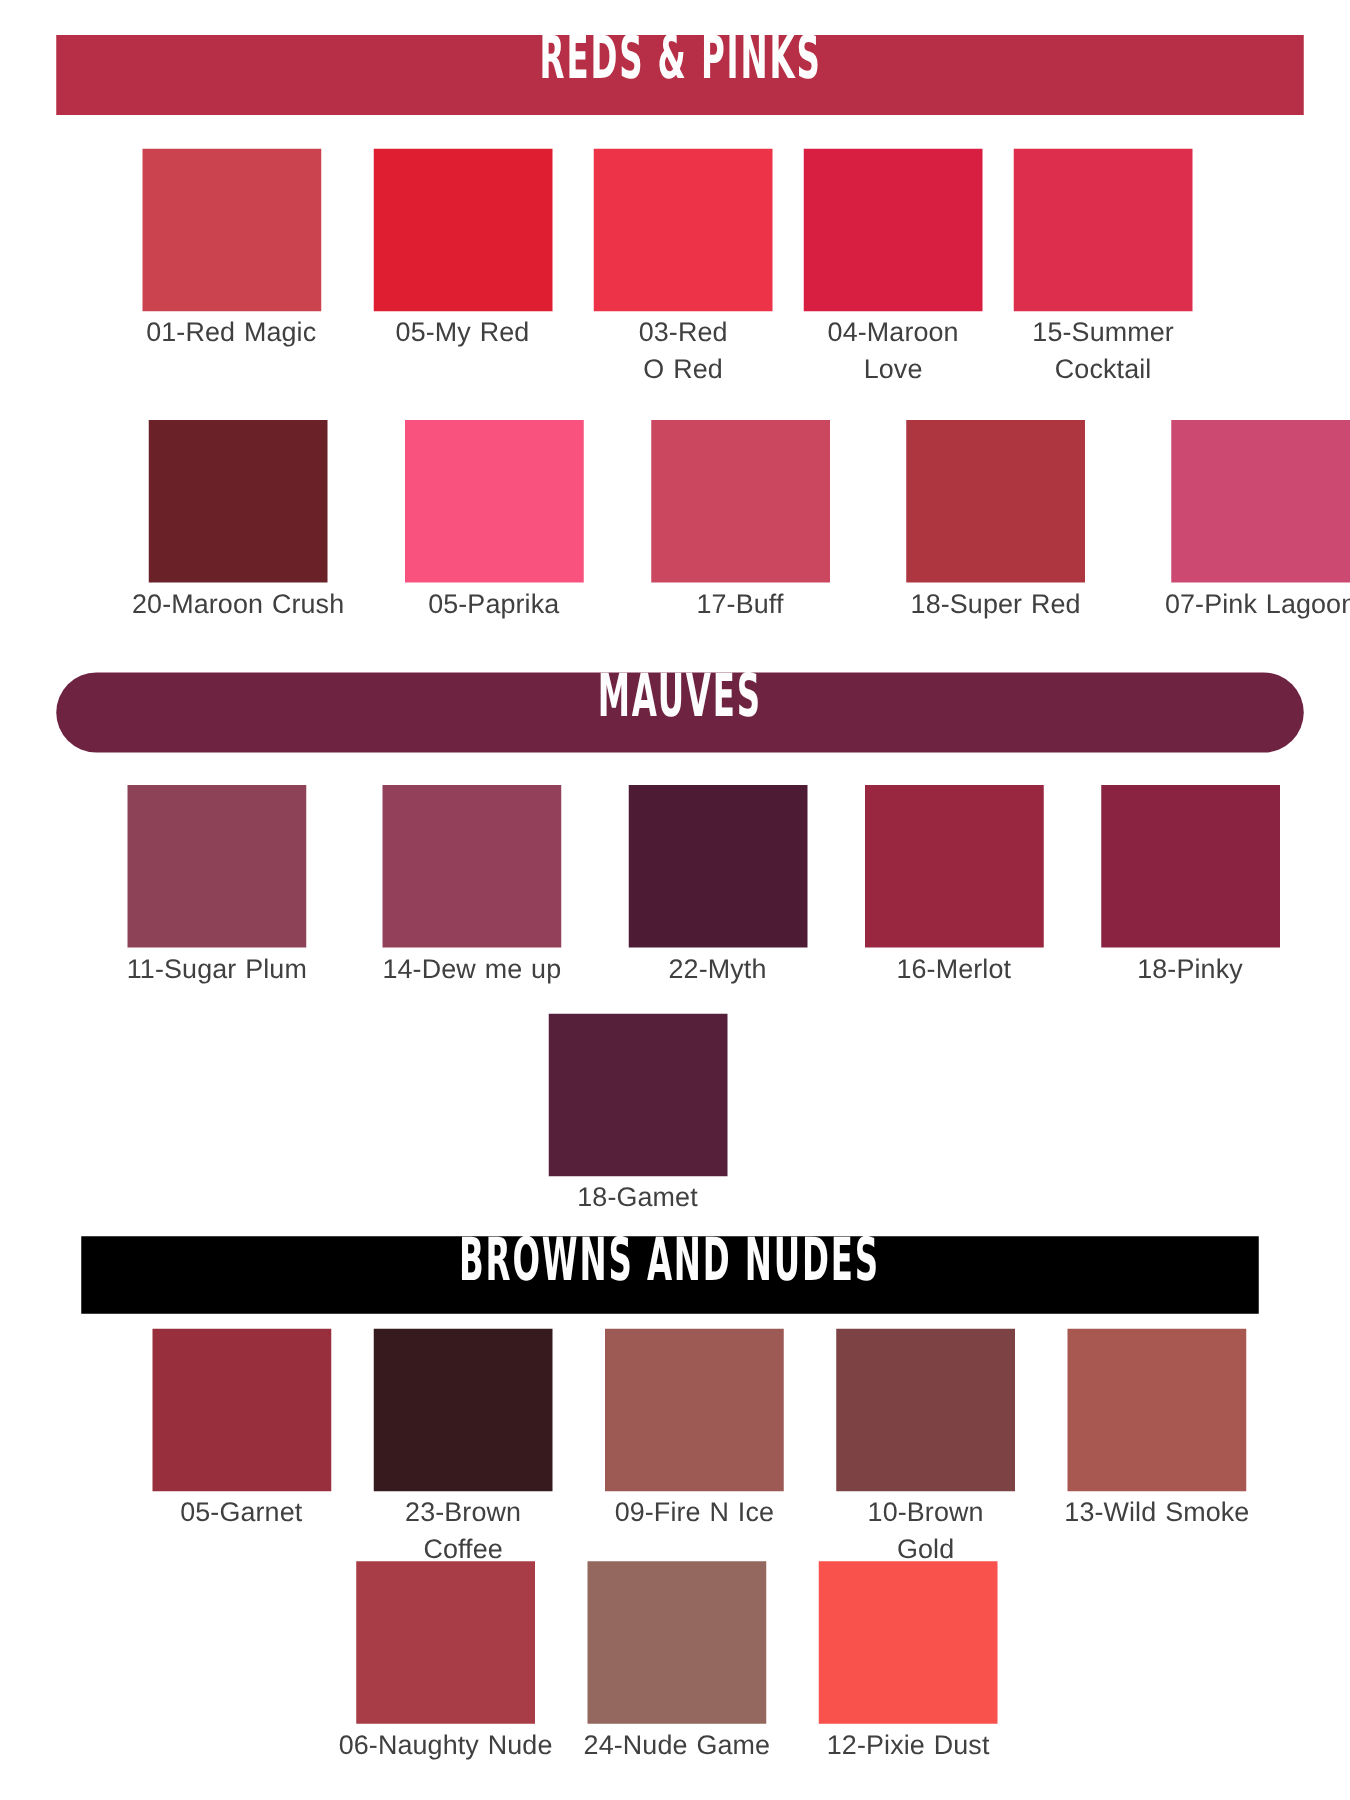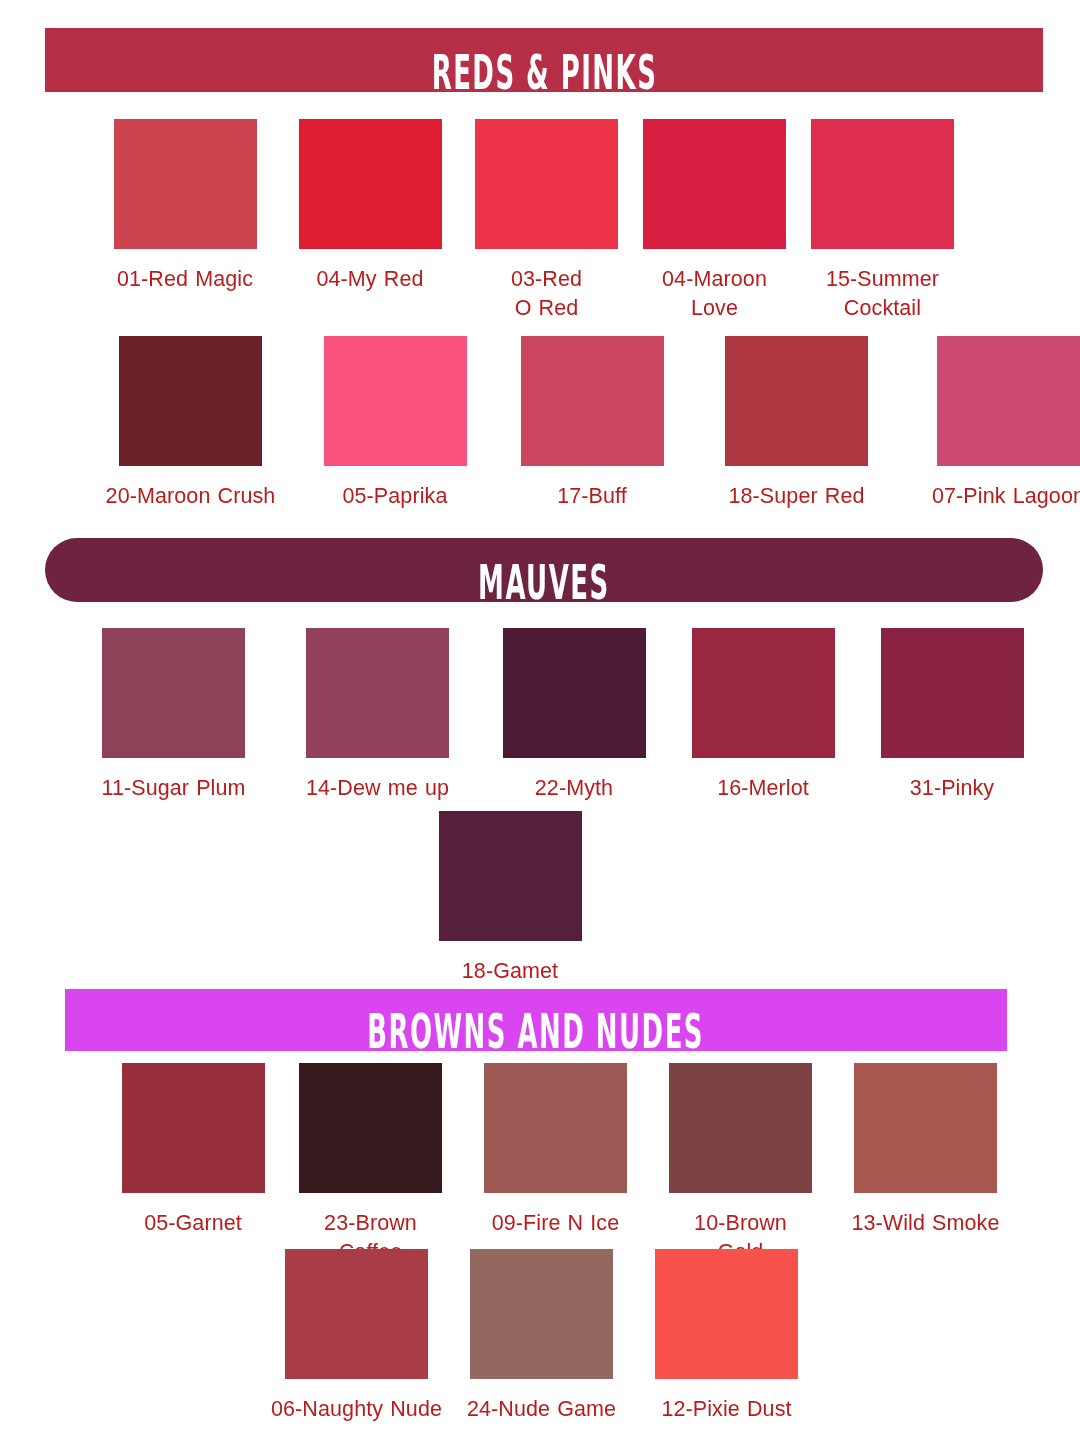--- a/index.html
+++ b/index.html
@@ -20,21 +20,21 @@
     width: 1080px;
     height: 1440px;
     position: relative;
     background: #ffffff;
   }
 
   
   .banner {
     position: absolute;
     display: flex;
-    align-items: flex-end;
+    align-items: flex-start;
     justify-content: center;
     box-sizing: border-box;
   }
   .banner-text {
     color: #fdfdfd;
     font-family: "DejaVu Sans Condensed", "Liberation Sans Narrow", "Liberation Sans", sans-serif;
     font-weight: 700;
     letter-spacing: 2px;
     font-size: 39px;
     line-height: 1;
@@ -61,25 +61,25 @@
     box-sizing: border-box;
   }
 
   .swatch-chip {
     width: 143px;
     height: 130px;
     display: block;
   }
 
   .swatch-label {
-    margin-top: 16px;
+    margin-top: 3px;
     font-family: "Liberation Sans", sans-serif;
     font-size: 21.5px;
     line-height: 1.33;
-    color: #b91c1c;
+    color: #404040;
     text-align: center;
     letter-spacing: 0.1px;
     width: 160px;
     word-spacing: 1px;
   }
 
   
   #row-reds-1   { left: 105px; top: 119px; gap: 25px; }
   #row-reds-2   { left: 103px; top: 336px; gap: 37px; }
   #row-mauves-1 { left: 86px;  top: 628px; gap: 29px; }
@@ -100,21 +100,21 @@
     <span class="banner-text" style="color: rgb(253, 253, 253);">REDS &amp; PINKS</span>
   </div>
 
   <div class="swatch-row" id="row-reds-1">
     <div class="swatch-cell">
       <span class="swatch-chip" style="background-color: rgb(204, 67, 80);"></span>
       <span class="swatch-label">01-Red Magic</span>
     </div>
     <div class="swatch-cell">
       <span class="swatch-chip" style="background-color: rgb(224, 30, 50);"></span>
-      <span class="swatch-label">04-My Red</span>
+      <span class="swatch-label">05-My Red</span>
     </div>
     <div class="swatch-cell">
       <span class="swatch-chip" style="background-color: rgb(236, 51, 71);"></span>
       <span class="swatch-label lbl-narrow">03-Red<br>O Red</span>
     </div>
     <div class="swatch-cell">
       <span class="swatch-chip" style="background-color: rgb(216, 31, 66);"></span>
       <span class="swatch-label lbl-narrow">04-Maroon<br>Love</span>
     </div>
     <div class="swatch-cell">
@@ -162,32 +162,32 @@
     <div class="swatch-cell">
       <span class="swatch-chip" style="background-color: rgb(77, 28, 52);"></span>
       <span class="swatch-label">22-Myth</span>
     </div>
     <div class="swatch-cell">
       <span class="swatch-chip" style="background-color: rgb(154, 39, 64);"></span>
       <span class="swatch-label">16-Merlot</span>
     </div>
     <div class="swatch-cell">
       <span class="swatch-chip" style="background-color: rgb(138, 35, 66);"></span>
-      <span class="swatch-label">31-Pinky</span>
+      <span class="swatch-label">18-Pinky</span>
     </div>
   </div>
 
   <div class="swatch-row" id="row-mauves-2">
     <div class="swatch-cell">
       <span class="swatch-chip" style="background-color: rgb(86, 32, 58);"></span>
       <span class="swatch-label">18-Gamet</span>
     </div>
   </div>
 
-  <div class="banner" id="banner-browns" style="background-color: #d946ef;">
+  <div class="banner" id="banner-browns" style="background-color: #000000;">
     <span class="banner-text" style="color: rgb(253, 253, 253);">BROWNS AND NUDES</span>
   </div>
 
   <div class="swatch-row" id="row-browns-1">
     <div class="swatch-cell">
       <span class="swatch-chip" style="background-color: rgb(151, 48, 60);"></span>
       <span class="swatch-label">05-Garnet</span>
     </div>
     <div class="swatch-cell">
       <span class="swatch-chip" style="background-color: rgb(55, 26, 29);"></span>

